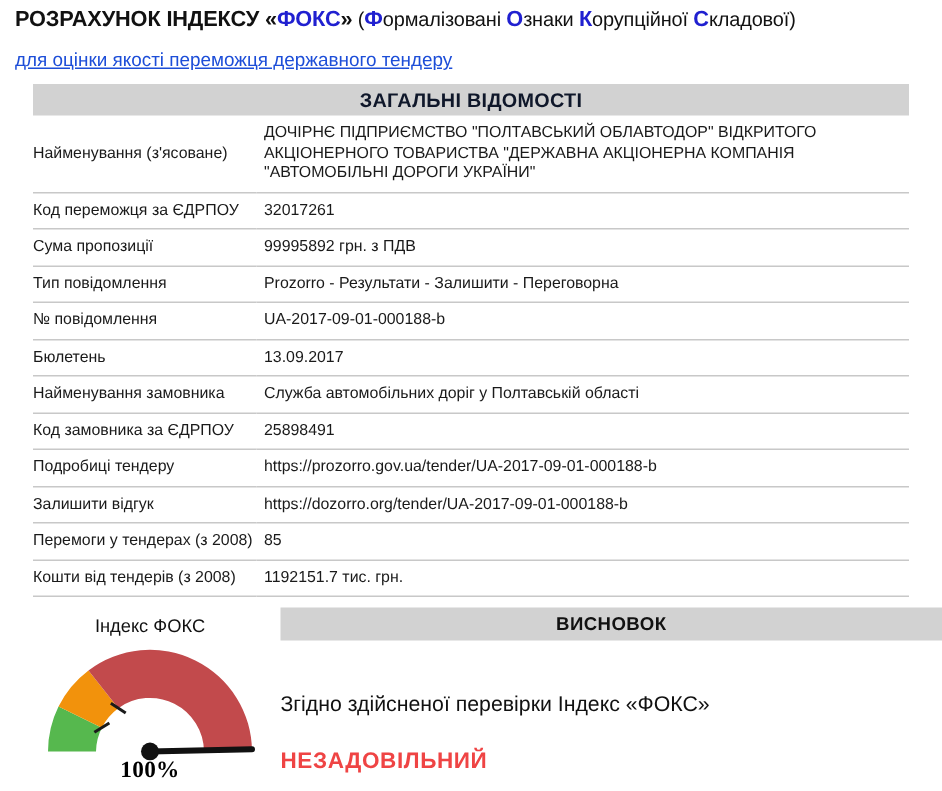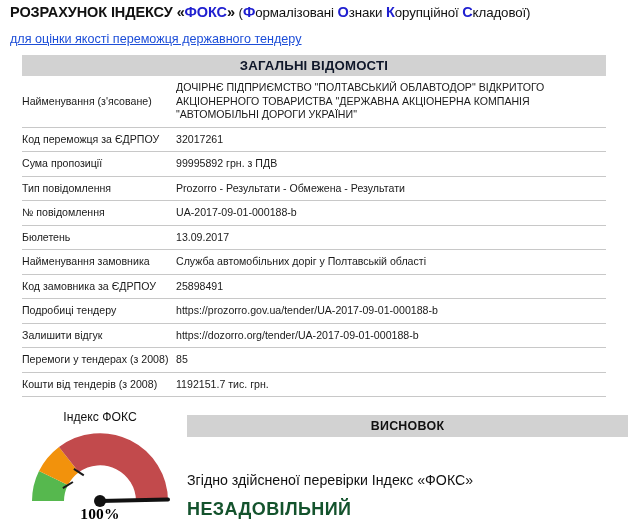--- a/index.html
+++ b/index.html
@@ -138,37 +138,36 @@
   }
   .concl-bar {
     background: #d2d2d2;
     height: 22px;
     line-height: 22px;
     text-align: center;
     font-size: 12.4px;
     font-weight: bold;
     letter-spacing: 0.3px;
     color: #111;
-    margin-top: 10px;
   }
   .concl-body {
     margin-top: 33px;
     text-align: left;
   }
   .concl-text {
     font-size: 14.2px;
     color: #111;
     line-height: 20px;
   }
   .concl-verdict {
-    font-size: 18px;
-    font-weight: bold;
-    color: #14532d;
+    font-size: 15px;
+    font-weight: bold;
+    color: #ef4444;
     letter-spacing: 0.4px;
-    margin-top: 9px;
+    margin-top: 19px;
   }
 </style>
 </head>
 <body>
 
 <div class="title-block">
   <div class="main-title">
     <span>РОЗРАХУНОК ІНДЕКСУ </span><span>«</span><span class="blue">ФОКС</span><span>»</span><span class="expand"><span> (</span><span class="cap">Ф</span><span>ормалізовані </span><span class="cap">О</span><span>знаки </span><span class="cap">К</span><span>орупційної</span> <span class="cap">С</span><span>кладової)</span></span>
   </div>
   <div class="subtitle">для оцінки якості переможця державного тендеру</div>
@@ -185,21 +184,21 @@
       <tr>
         <td class="lab">Код переможця за ЄДРПОУ</td>
         <td class="val">32017261</td>
       </tr>
       <tr>
         <td class="lab">Сума пропозиції</td>
         <td class="val">99995892 грн. з ПДВ</td>
       </tr>
       <tr>
         <td class="lab">Тип повідомлення</td>
-        <td class="val">Prozorro - Результати - Обмежена - Результати</td>
+        <td class="val">Prozorro - Результати - Залишити - Переговорна</td>
       </tr>
       <tr>
         <td class="lab">№ повідомлення</td>
         <td class="val">UA-2017-09-01-000188-b</td>
       </tr>
       <tr>
         <td class="lab">Бюлетень</td>
         <td class="val">13.09.2017</td>
       </tr>
       <tr>

